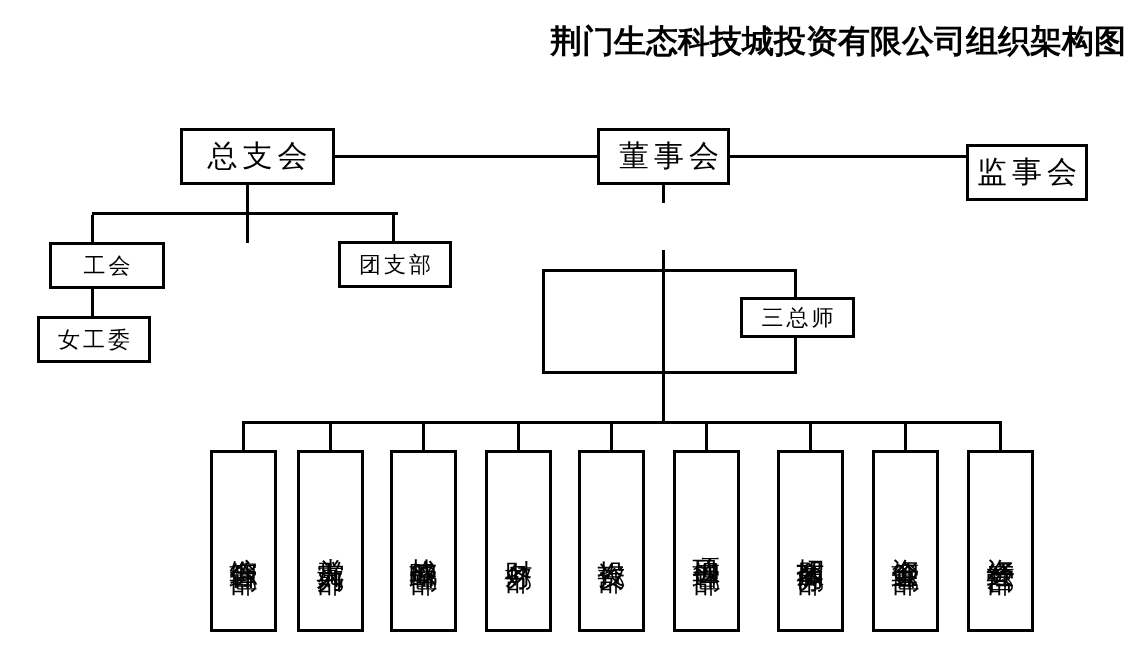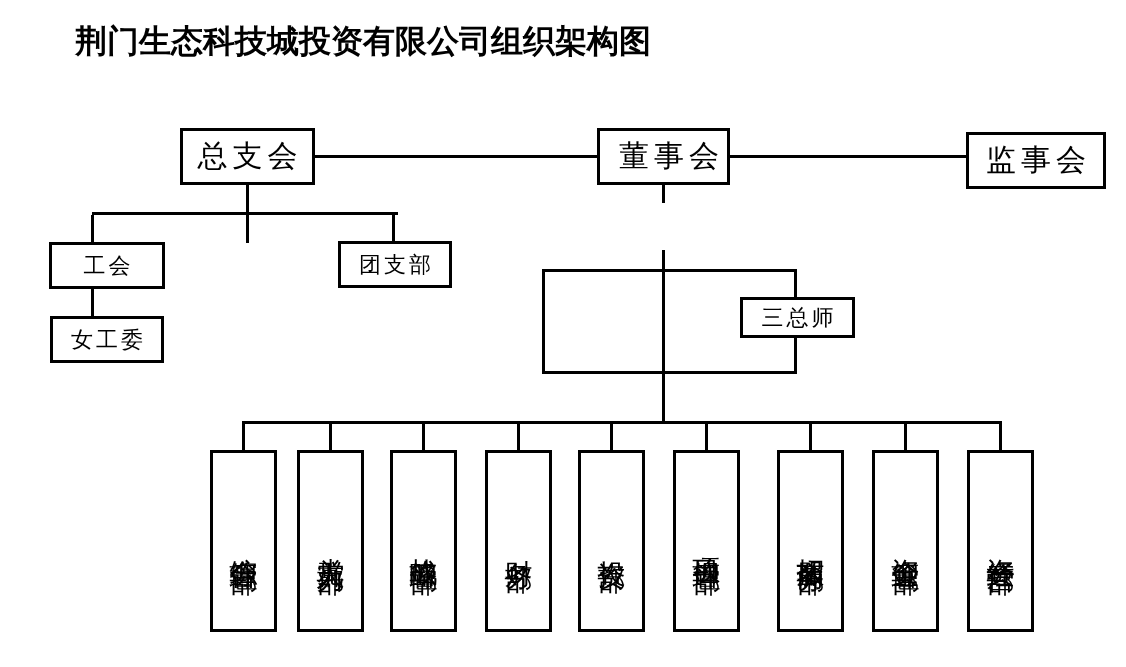--- a/index.html
+++ b/index.html
@@ -14,21 +14,21 @@
     height: 667px;
     background: #ffffff;
     overflow: hidden;
     color: #000000;
   }
   .title {
     position: absolute;
     left: 75px;
     top: 20px;
     width: 1051px;
-    text-align: left;
+    text-align: right;
     font-size: 32px;
     font-weight: bold;
     letter-spacing: 0px;
     color: #000000;
     white-space: nowrap;
   }
   .box {
     position: absolute;
     box-sizing: border-box;
     border: 3px solid #000000;
@@ -64,27 +64,27 @@
     z-index: 1;
   }
 </style>
 </head>
 <body>
 
 <div class="canvas">
 
   <div class="title">荆门生态科技城投资有限公司组织架构图</div>
 
-  <div class="box lv1" style="left:180px; top:128px; width:135px; height:57px;text-align:center;">总支会</div>
+  <div class="box lv1" style="left:180px; top:128px; width:155px; height:57px;text-align:center;">总支会</div>
   <div class="box lv1" style="left:597px; top:128px; width:133px; height:57px;padding-left:16px;">董事会</div>
-  <div class="box lv1" style="left:966px; top:132px; width:140px; height:57px;">监事会</div>
+  <div class="box lv1" style="left:966px; top:144px; width:122px; height:57px;">监事会</div>
 
   <div class="box lv3" style="left:35px; top:242px; width:116px; height:47px;margin-left:14px;">工会</div>
   <div class="box lv3" style="left:338px; top:241px; width:114px; height:47px;">团支部</div>
-  <div class="box lv3" style="left:37px; top:316px; width:114px; height:47px;margin-left:13px;">女工委</div>
+  <div class="box lv3" style="left:37px; top:316px; width:114px; height:47px;">女工委</div>
 
   <div class="box lv3" style="left:740px; top:297px; width:115px; height:41px;">三总师</div>
 
   <div class="dept" style="left:210px;">综合管理部</div>
   <div class="dept" style="left:297px;">党群人力部</div>
   <div class="dept" style="left:390px;">战略管理部</div>
   <div class="dept" style="left:485px;">财务部</div>
   <div class="dept" style="left:578px;">投资部</div>
   <div class="dept" style="left:673px;">项目管理部</div>
   <div class="dept" style="left:777px;">招商服务部</div>

